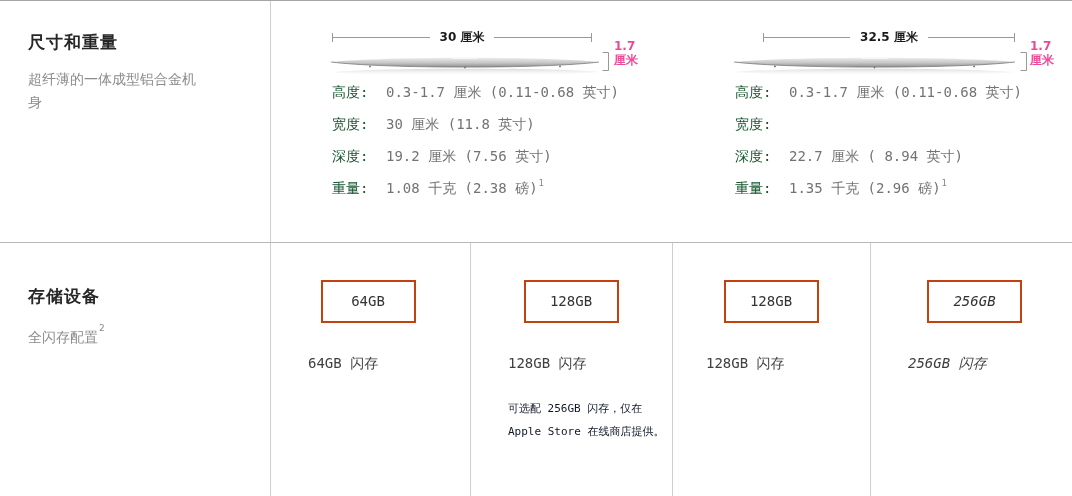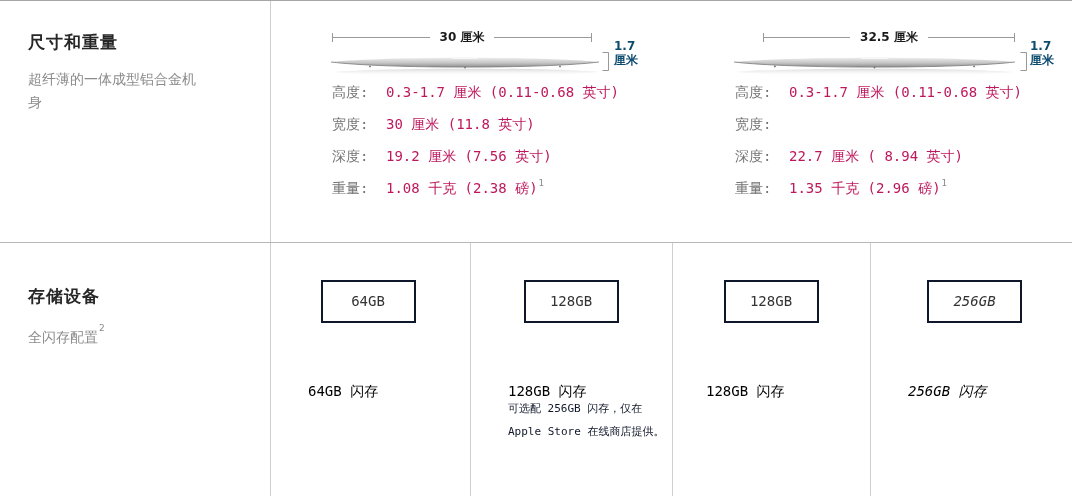--- a/index.html
+++ b/index.html
@@ -24,36 +24,36 @@
   .model{position:absolute;top:28px;width:320px;}
   .model-a{left:330px;} .model-b{left:733px;}
   .measure{position:absolute;top:0;height:16px;display:flex;align-items:center;left:2px;}
   .measure .tick{width:1px;height:9px;background:#999;}
   .measure .mline{flex:1;height:1px;background:#999;}
   .measure .mlabel{margin:0 10px;font-size:12px;font-weight:bold;color:#1a1a1a;white-space:nowrap;}
   .m-a .measure{width:260px;} .m-b .measure{width:252px;margin-left:28px;}
   .laptop{position:absolute;top:26px;left:0;}
   .bracket{position:absolute;top:23px;}
   .m-a .bracket{left:272px;} .m-b .bracket{left:287px;}
-  .hlabel{position:absolute;top:10px;font-size:12px;font-weight:bold;line-height:14px;color:#0c4a6e;white-space:nowrap;}
+  .hlabel{position:absolute;top:10px;font-size:12px;font-weight:bold;line-height:14px;color:#ec4899;white-space:nowrap;}
   .m-a .hlabel{left:284px;} .m-b .hlabel{left:297px;}
   .specs{position:absolute;left:2px;top:56px;width:330px;}
   .spec-row{display:flex;margin-bottom:18px;font-size:14px;line-height:14px;
             font-family:"DejaVu Sans Mono",monospace;white-space:nowrap;}
-  .spec-label{width:54px;color:#737373;flex:none;}
-  .spec-value{color:#be185d;}
+  .spec-label{width:54px;color:#14532d;flex:none;}
+  .spec-value{color:#737373;}
 
   .stor-col{position:absolute;top:242px;height:253px;}
   .col-1{left:266px;width:204px;} .col-2{left:470px;width:202px;}
   .col-3{left:672px;width:198px;} .col-4{left:870px;width:209px;font-style:italic;}
-  .gbbox{margin:37px auto 0;width:91px;height:39px;border:2px solid #0f172a;
+  .gbbox{margin:37px auto 0;width:91px;height:39px;border:2px solid #c2410c;
          text-align:center;line-height:39px;font-size:14px;color:#333;
          font-family:"DejaVu Sans Mono",monospace;}
-  .stor-label{position:absolute;left:38px;top:112px;font-size:14px;color:#000000;
-              font-family:"DejaVu Sans Mono",monospace;white-space:nowrap;margin-top:28px;}
+  .stor-label{position:absolute;left:38px;top:112px;font-size:14px;color:#404040;
+              font-family:"DejaVu Sans Mono",monospace;white-space:nowrap;}
   .stor-note{position:absolute;left:38px;top:154px;width:158px;font-size:11px;
              color:#0f172a;line-height:23px;font-family:"DejaVu Sans Mono",monospace;}
 </style>
 </head>
 <body>
 
 <div class="page">
 
   <div class="divider vdiv-main"></div>
   <div class="divider hdiv-mid"></div>

